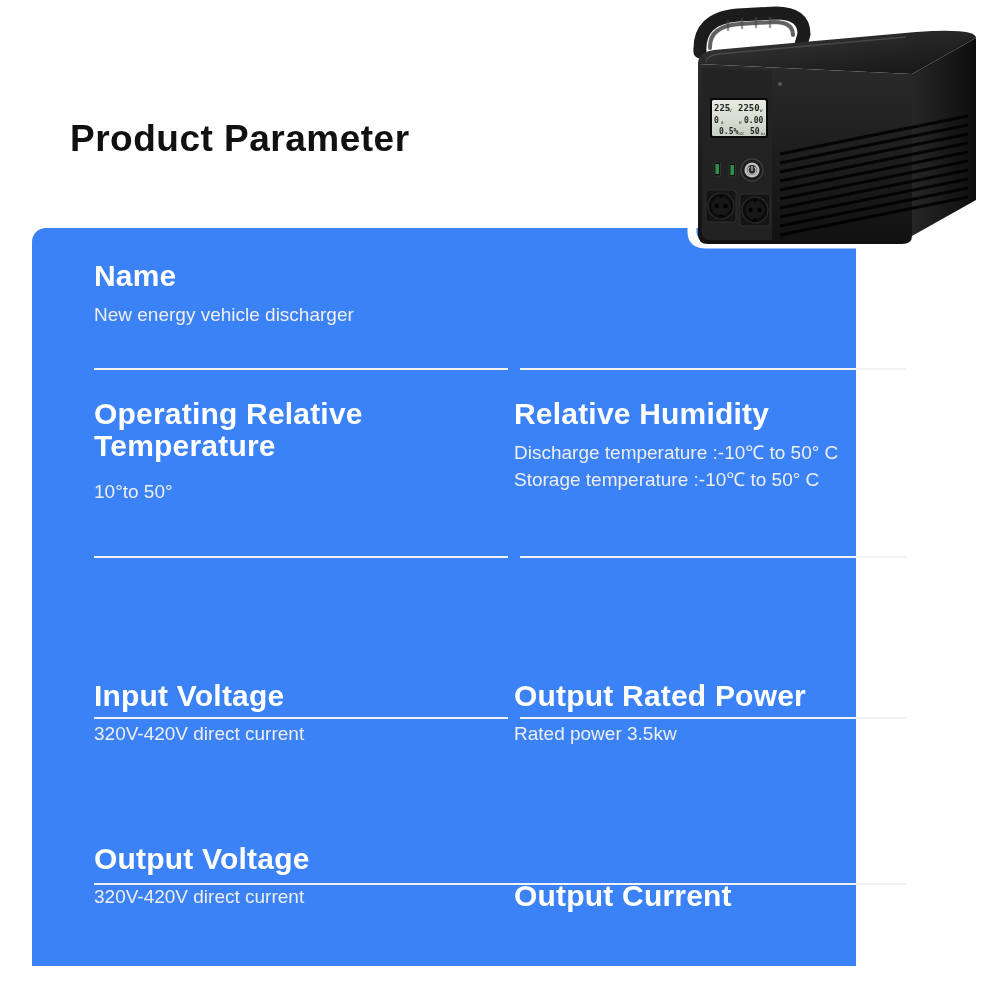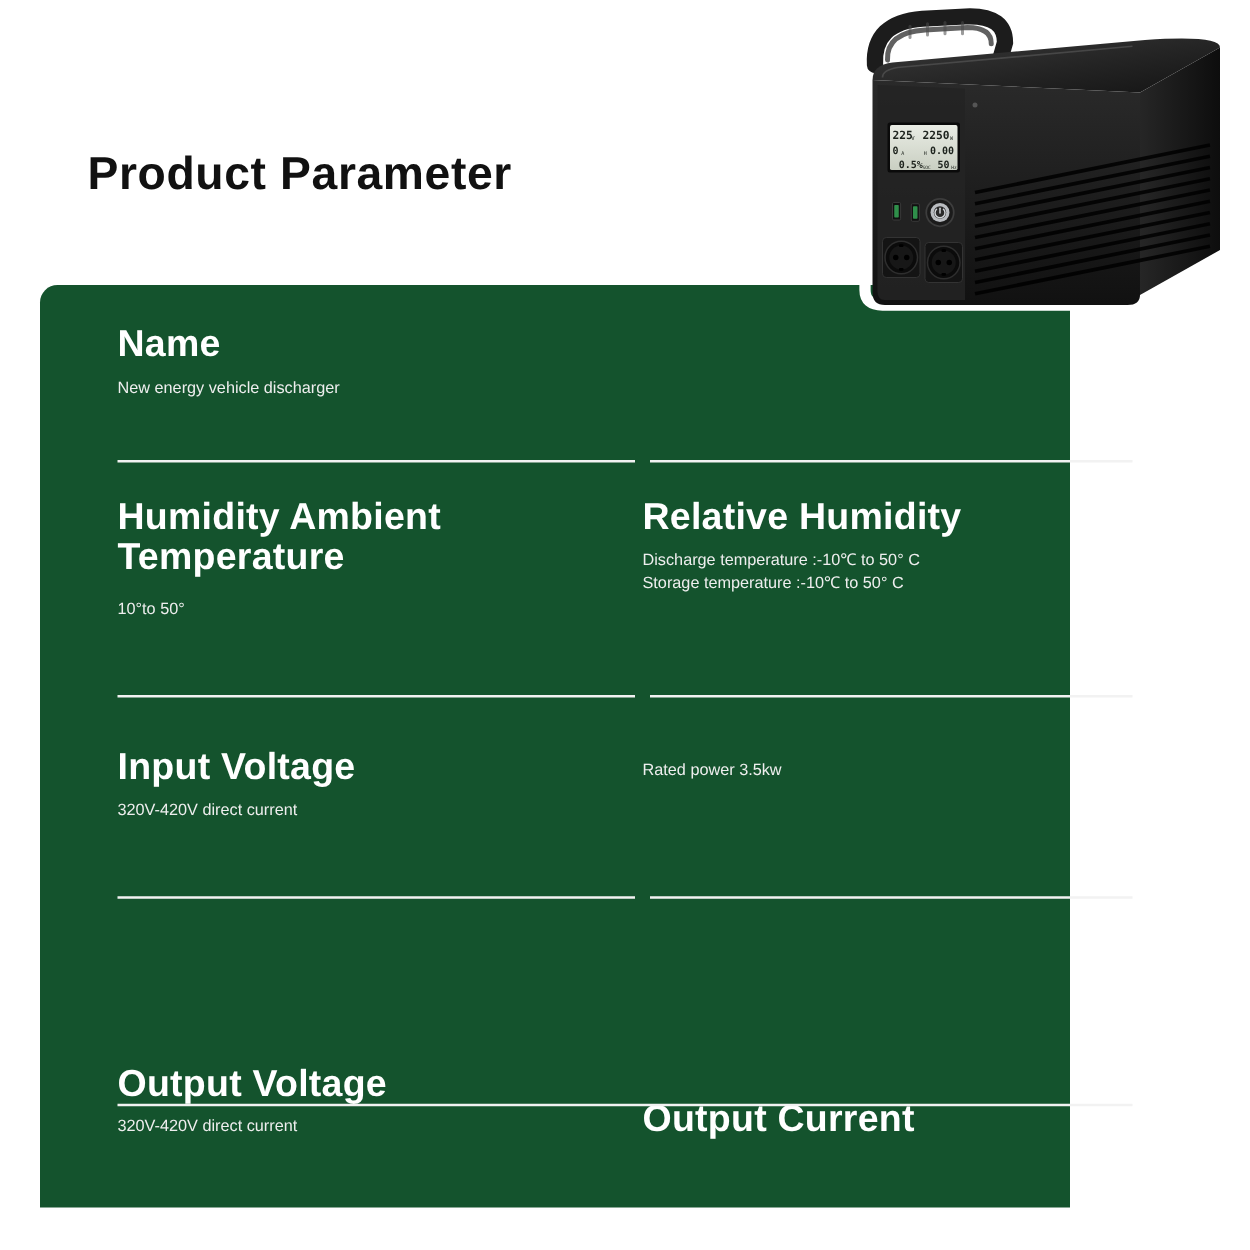--- a/index.html
+++ b/index.html
@@ -20,36 +20,36 @@
     color:#111111;
     letter-spacing:0.5px;
     white-space:nowrap;
   }
 
   
   .spec-card{
     position:absolute;
     left:32px; top:228px;
     width:824px; height:738px;
-    background:#14532d;
+    background:#3b82f6;
     border-radius:14px 14px 0 0;
   }
 
   .spec-grid{
     position:absolute;
     left:62px; top:32px;
     width:812px;
     display:flex;
     flex-direction:column;
   }
 
   .spec-row{ display:flex; position:relative; }
   .spec-row.r1{ height:138px; }
   .spec-row.r2{ height:200px; }
-  .spec-row.r3{ height:150px; }
+  .spec-row.r3{ height:150px;align-items:flex-end; }
   .spec-row.r4{ height:163px;align-items:flex-end; }
 
   .spec-cell{
     position:relative;
     padding-right:18px;
   }
   .cell-left { width:420px; }
   .cell-right{ width:392px; }
 
   .cell-label{
@@ -58,21 +58,21 @@
     font-size:30px;
     line-height:1.05;
     letter-spacing:0.2px;
     white-space:pre-line;
   }
   .cell-label.wrap{ white-space:normal; width:340px; }
 
   .cell-value{
     color:#eeeeee;
     font-weight:400;
-    font-size:13px;
+    font-size:19px;
     line-height:1.45;
     margin-top:9px;
     white-space:pre-line;
   }
   .cell-value.small-gap{ margin-top:17px; }
 
   
   .divider{
     position:absolute;
     height:2px;
@@ -109,38 +109,39 @@
         <div class="cell-value">New energy vehicle discharger</div>
       </div>
       <div class="spec-cell cell-right">
       </div>
       <div class="divider div-left d-r1"></div>
       <div class="divider div-right d-r1"></div>
     </div>
 
     <div class="spec-row r2">
       <div class="spec-cell cell-left">
-        <div class="cell-label wrap">Humidity Ambient Temperature</div>
+        <div class="cell-label wrap">Operating Relative Temperature</div>
         <div class="cell-value small-gap">10°to 50°</div>
       </div>
       <div class="spec-cell cell-right">
         <div class="cell-label">Relative Humidity</div>
         <div class="cell-value">Discharge temperature :-10℃ to 50° C
 Storage temperature :-10℃ to 50° C</div>
       </div>
       <div class="divider div-left d-r2"></div>
       <div class="divider div-right d-r2"></div>
     </div>
 
     <div class="spec-row r3">
       <div class="spec-cell cell-left">
         <div class="cell-label">Input Voltage</div>
         <div class="cell-value">320V-420V direct current</div>
       </div>
       <div class="spec-cell cell-right">
+        <div class="cell-label">Output Rated Power</div>
         <div class="cell-value">Rated power 3.5kw</div>
       </div>
       <div class="divider div-left d-r3"></div>
       <div class="divider div-right d-r3"></div>
     </div>
 
     <div class="spec-row r4">
       <div class="spec-cell cell-left">
         <div class="cell-label">Output Voltage</div>
         <div class="cell-value">320V-420V direct current</div>

